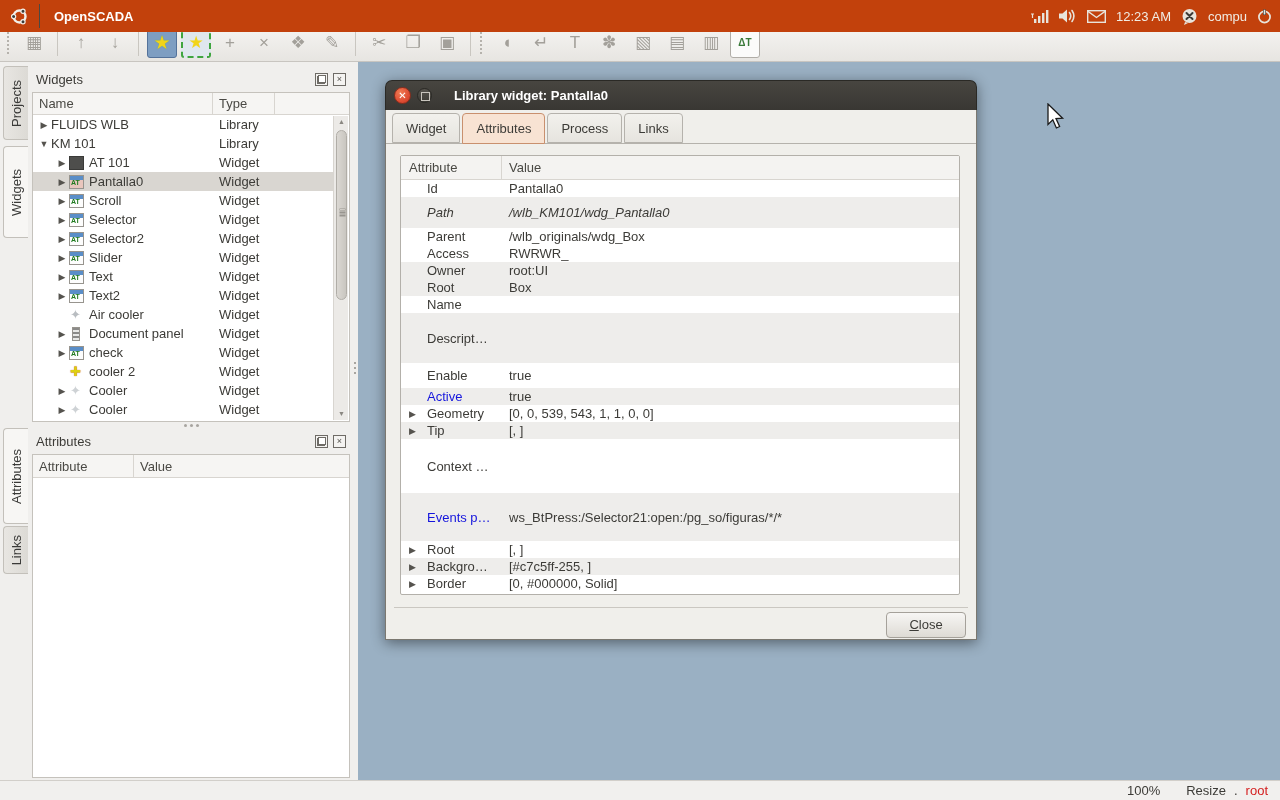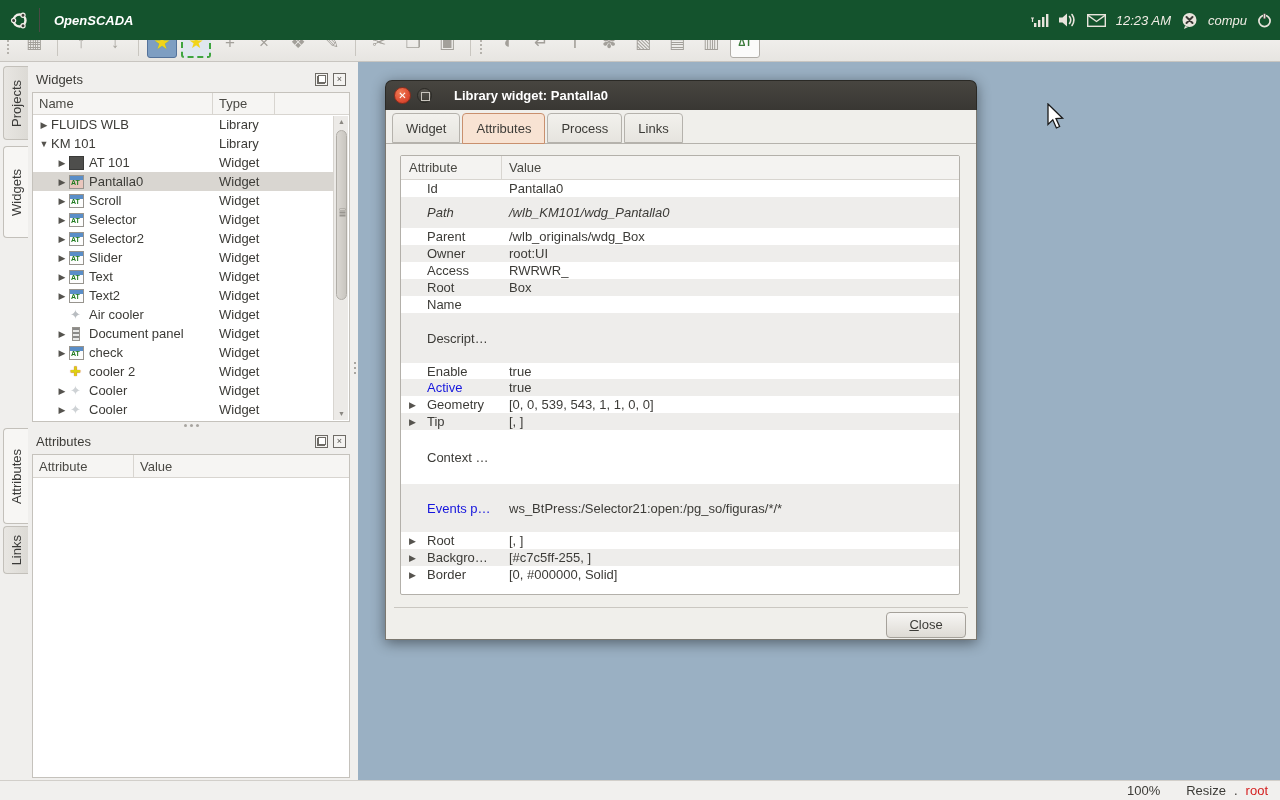--- a/index.html
+++ b/index.html
@@ -1,20 +1,20 @@
 <!DOCTYPE html>
 <html><head>
 <meta charset="utf-8">
 <style>
   * { box-sizing: border-box; margin: 0; padding: 0; }
   html,body { width:1280px; height:800px; overflow:hidden; }
   body { font-family:"Liberation Sans","DejaVu Sans",sans-serif; font-size:13px; color:#3c3b37; background:#f0efed; position:relative; }
 
   
-  .topbar { position:absolute; left:0; top:0; width:1280px; height:40px; background:#14532d; color:#e8e4dc; display:flex; align-items:center; z-index:50;font-style:italic; }
+  .topbar { position:absolute; left:0; top:0; width:1280px; height:32px; background:#c2410c; color:#e8e4dc; display:flex; align-items:center; z-index:50; }
   .tb-logo { width:40px; height:24px; display:flex; align-items:center; justify-content:center; border-right:1px solid #4a4944; }
   .tb-apptitle { font-weight:bold; color:#fff; margin-left:14px; }
   .tb-right { margin-left:auto; display:flex; align-items:center; gap:10px; padding-right:8px; }
   .tb-right svg { display:block; }
   .tb-clock, .tb-user { color:#f0ece4; }
 
   
   .toolbar { position:absolute; left:0; top:24px; width:1280px; height:38px; background:linear-gradient(#f6f5f3,#e7e5e1); border-bottom:1px solid #c8c5c0; display:flex; align-items:center; padding-left:4px; z-index:40; }
   .tb-handle { width:7px; height:22px; margin:0 3px; border-left:2px dotted #b5b2ac; }
   .tb-sep { width:1px; height:26px; background:#c9c6c0; margin:0 6px; }
@@ -457,51 +457,51 @@
     <span class="dt-attr">Path</span>
     <span class="dt-val">/wlb_KM101/wdg_Pantalla0</span>
   </div>
 
   <div class="dt-row" style="height: 17px;">
     <span class="dt-exp"></span>
     <span class="dt-attr">Parent</span>
     <span class="dt-val">/wlb_originals/wdg_Box</span>
   </div>
 
+  <div class="dt-row" style="height: 17px;">
+    <span class="dt-exp"></span>
+    <span class="dt-attr">Access</span>
+    <span class="dt-val">RWRWR_</span>
+  </div>
+
   <div class="dt-row shade" style="height: 17px;">
     <span class="dt-exp"></span>
     <span class="dt-attr">Owner</span>
     <span class="dt-val">root:UI</span>
   </div>
 
-  <div class="dt-row" style="height: 17px;">
-    <span class="dt-exp"></span>
-    <span class="dt-attr">Access</span>
-    <span class="dt-val">RWRWR_</span>
-  </div>
-
   <div class="dt-row shade" style="height: 17px;">
     <span class="dt-exp"></span>
     <span class="dt-attr">Root</span>
     <span class="dt-val">Box</span>
   </div>
 
   <div class="dt-row" style="height: 17px;">
     <span class="dt-exp"></span>
     <span class="dt-attr">Name</span>
     <span class="dt-val"></span>
   </div>
 
   <div class="dt-row shade" style="height: 50px; text-align: right;">
     <span class="dt-exp"></span>
     <span class="dt-attr">Descript…</span>
     <span class="dt-val"></span>
   </div>
 
-  <div class="dt-row" style="height: 16px; text-align: center;">
+  <div class="dt-row" style="height: 25px; text-align: center;">
     <span class="dt-exp"></span>
     <span class="dt-attr">Enable</span>
     <span class="dt-val">true</span>
   </div>
 
   <div class="dt-row shade link" style="height: 17px;">
     <span class="dt-exp"></span>
     <span class="dt-attr">Active</span>
     <span class="dt-val">true</span>
   </div>

